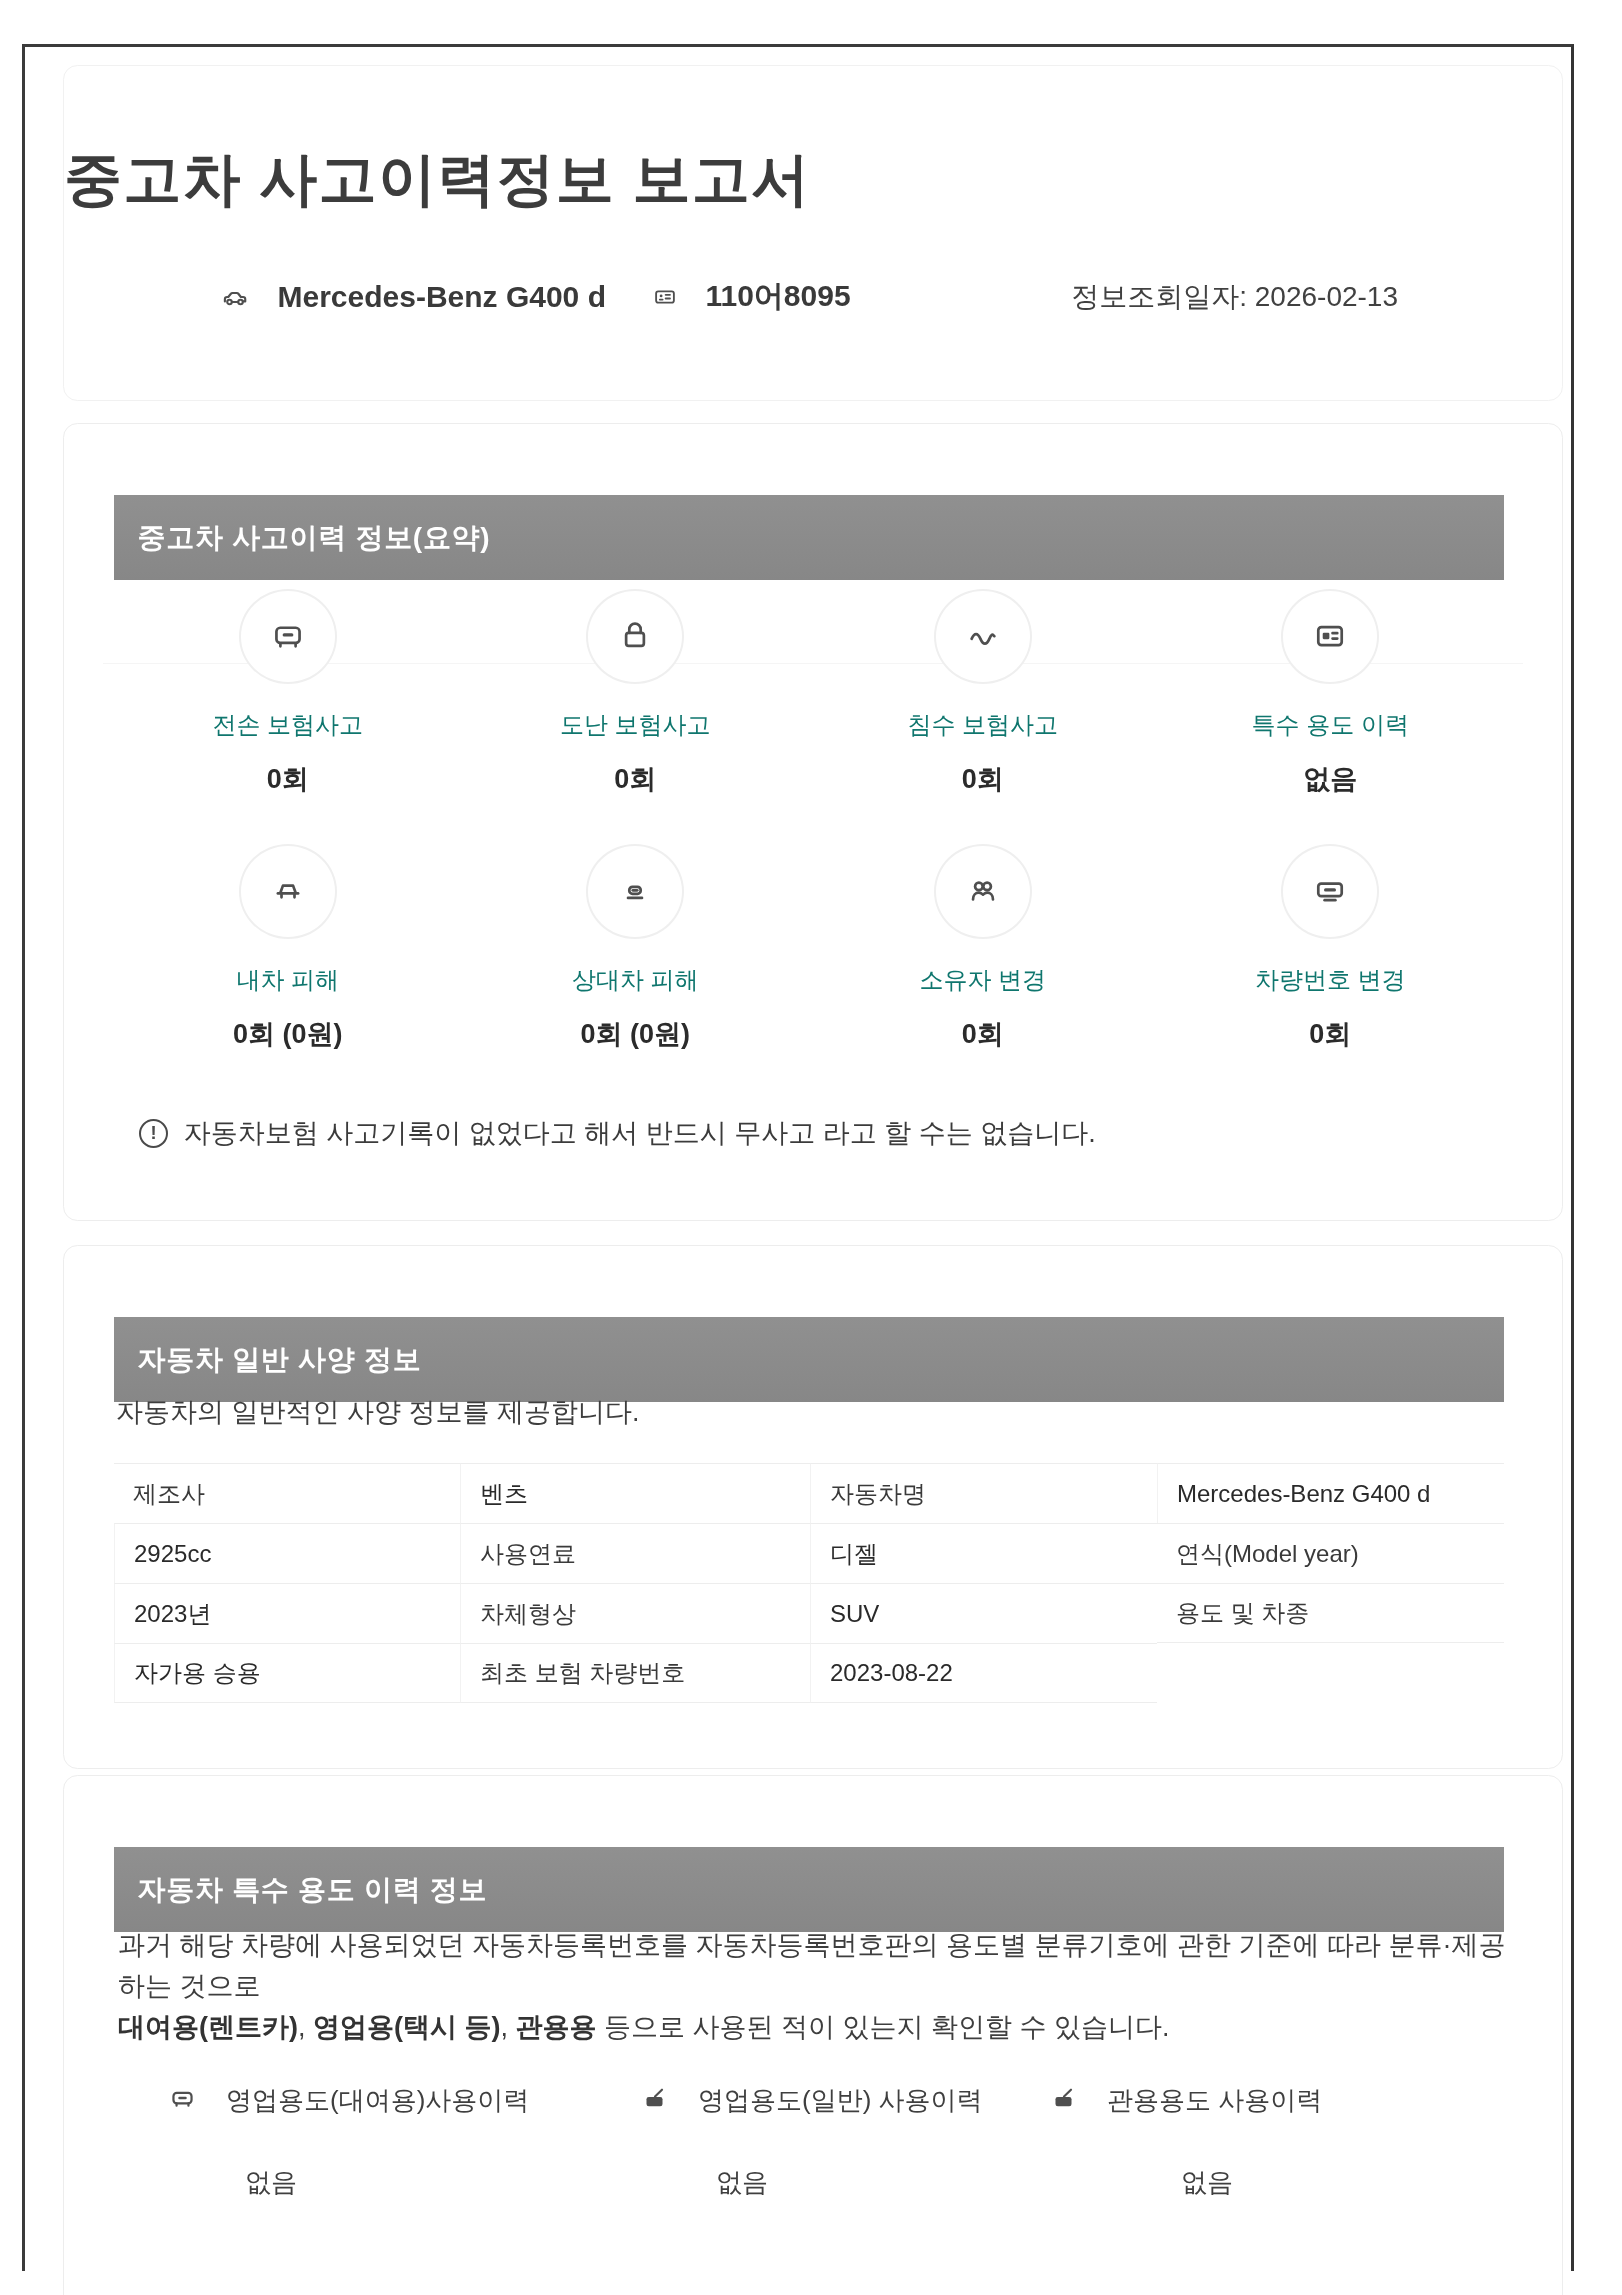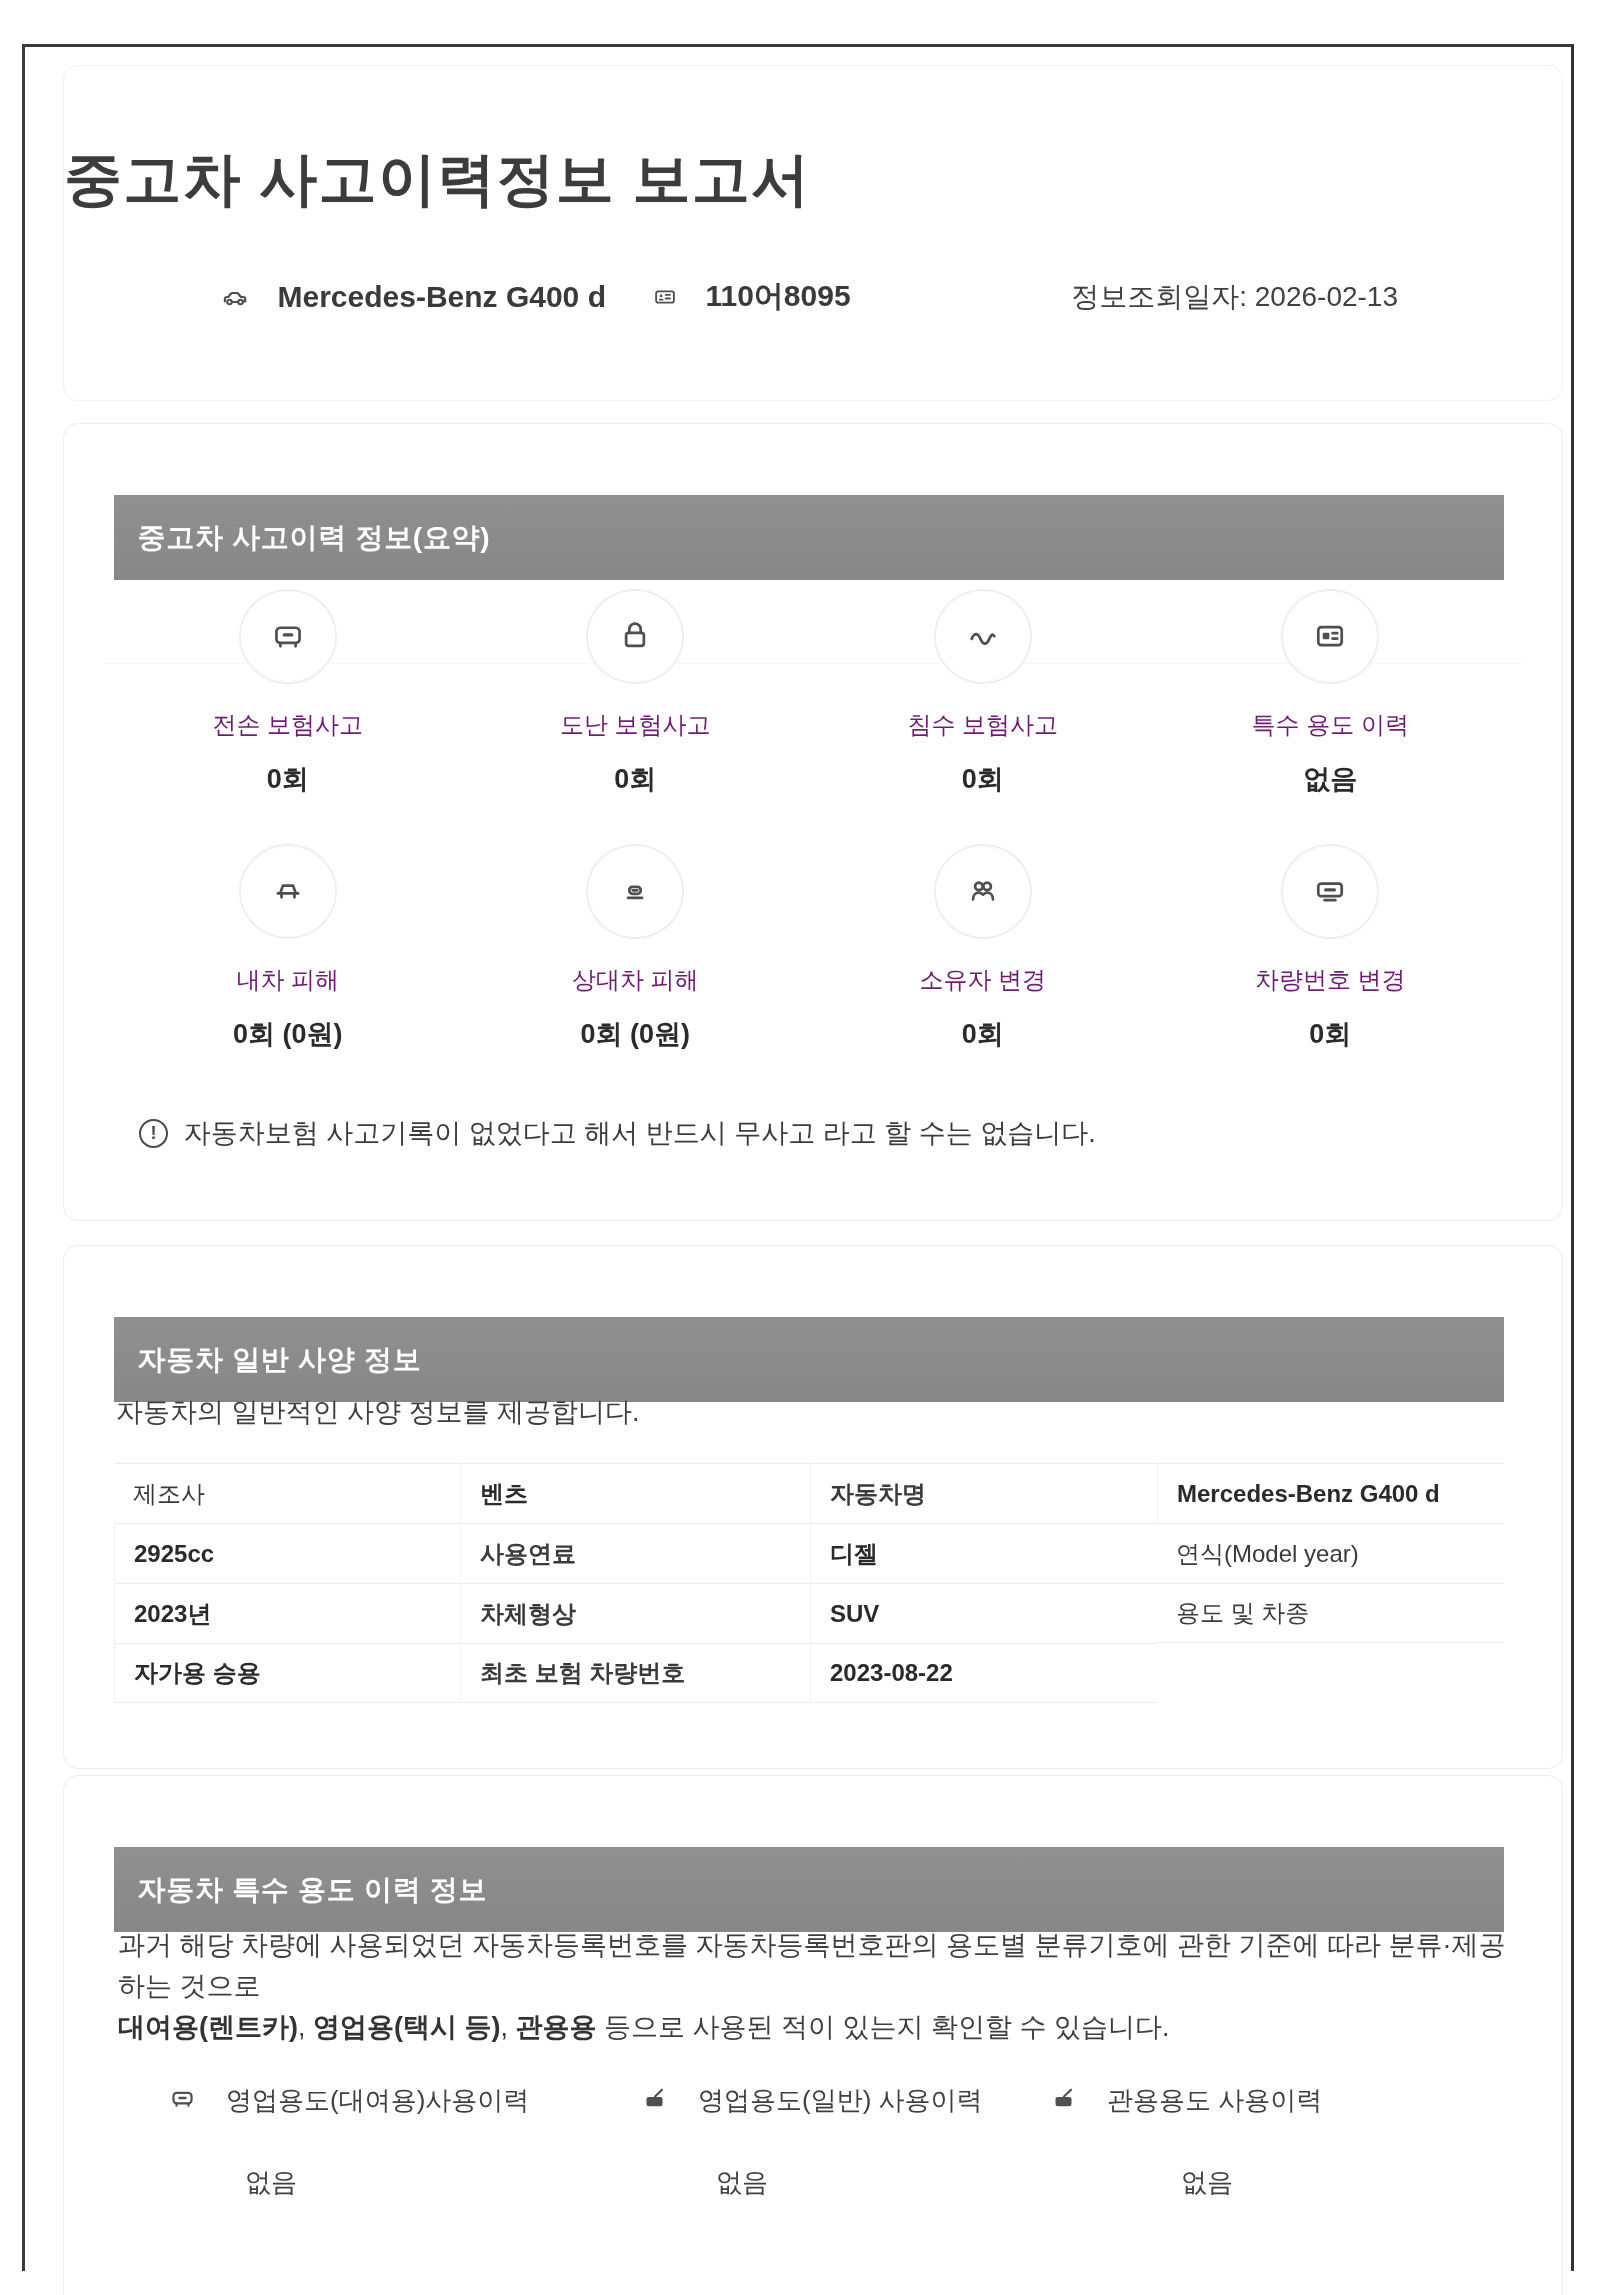--- a/index.html
+++ b/index.html
@@ -20,34 +20,34 @@
     font-size:28px;color:#414141;}
   .bar{position:absolute;left:50px;width:1390px;height:85px;background:#8c8c8c;
     background-image:linear-gradient(180deg,#909090,#878787);display:flex;align-items:center;
     padding-left:23.6px;box-sizing:border-box;color:#ffffff;font-size:28px;font-weight:700;letter-spacing:0.7px;}
   .bar{top:50px;margin-top:21px;}
   .summary-grid{position:absolute;left:50px;top:165px;width:1390px;display:grid;
     grid-template-columns:repeat(4,1fr);row-gap:50px;}
   .s-item{height:205px;display:flex;flex-direction:column;align-items:center;}
   .s-circle{width:98px;height:98px;border:2px solid #efefef;border-radius:50%;
     display:flex;align-items:center;justify-content:center;box-sizing:border-box;background:#fff;}
-  .s-label{margin-top:26px;font-size:24px;line-height:29px;color:#701a75;}
+  .s-label{margin-top:26px;font-size:24px;line-height:29px;color:#0f766e;}
   .s-value{margin-top:25.5px;font-size:27px;line-height:30px;font-weight:600;color:#2b2b2b;}
   .warning{position:absolute;left:75px;top:691px;display:flex;align-items:center;gap:15.7px;}
   .warn-circle{width:29px;height:29px;border:2px solid #4a4a4a;border-radius:50%;box-sizing:border-box;
     display:flex;align-items:center;justify-content:center;font-size:18.3px;font-weight:700;color:#4a4a4a;}
   .warn-text{font-size:27px;color:#3b3b3b;}
   .scan-line{position:absolute;left:39px;right:39px;top:239px;height:1.3px;background:#f5f5f5;}
   .sec-desc{position:absolute;left:52px;top:151px;font-size:27px;line-height:31px;color:#3e3e3e;}
   .spec-table{position:absolute;left:50px;top:217px;width:1390px;display:grid;
     grid-template-columns:346px 350px 347px 347px;grid-auto-rows:60px;}
   .cell{display:flex;align-items:center;padding-left:19px;box-sizing:border-box;
     border-top:1.3px solid #ededed;font-size:24px;}
   .cell.last{border-bottom:1.3px solid #ededed;}
-  .cell.vline{border-left:1.3px solid #f2f2f2;font-weight:bold;}
+  .cell.vline{border-left:1.3px solid #f2f2f2;}
   .cell.lbl{color:#3a3a3a;}
   .cell.val{color:#2a2a2a;}
   .special-desc{position:absolute;left:54px;top:149px;font-size:27px;line-height:41px;color:#3e3e3e;width:1394px;}
   .special-desc b{font-weight:700;color:#333;}
   .sp-item{position:absolute;top:307px;display:flex;align-items:flex-start;gap:28px;height:31px;}
   .sp-item .sp-label{font-size:26px;color:#3f3f3f;}
   .sp-value{position:absolute;top:389px;font-size:26px;color:#3f3f3f;}
   svg{display:block;}
   svg *{stroke:#4f4f4f;stroke-width:1.7;fill:none;stroke-linecap:round;stroke-linejoin:round;}
   svg .fill{fill:#4f4f4f;stroke:none;}

